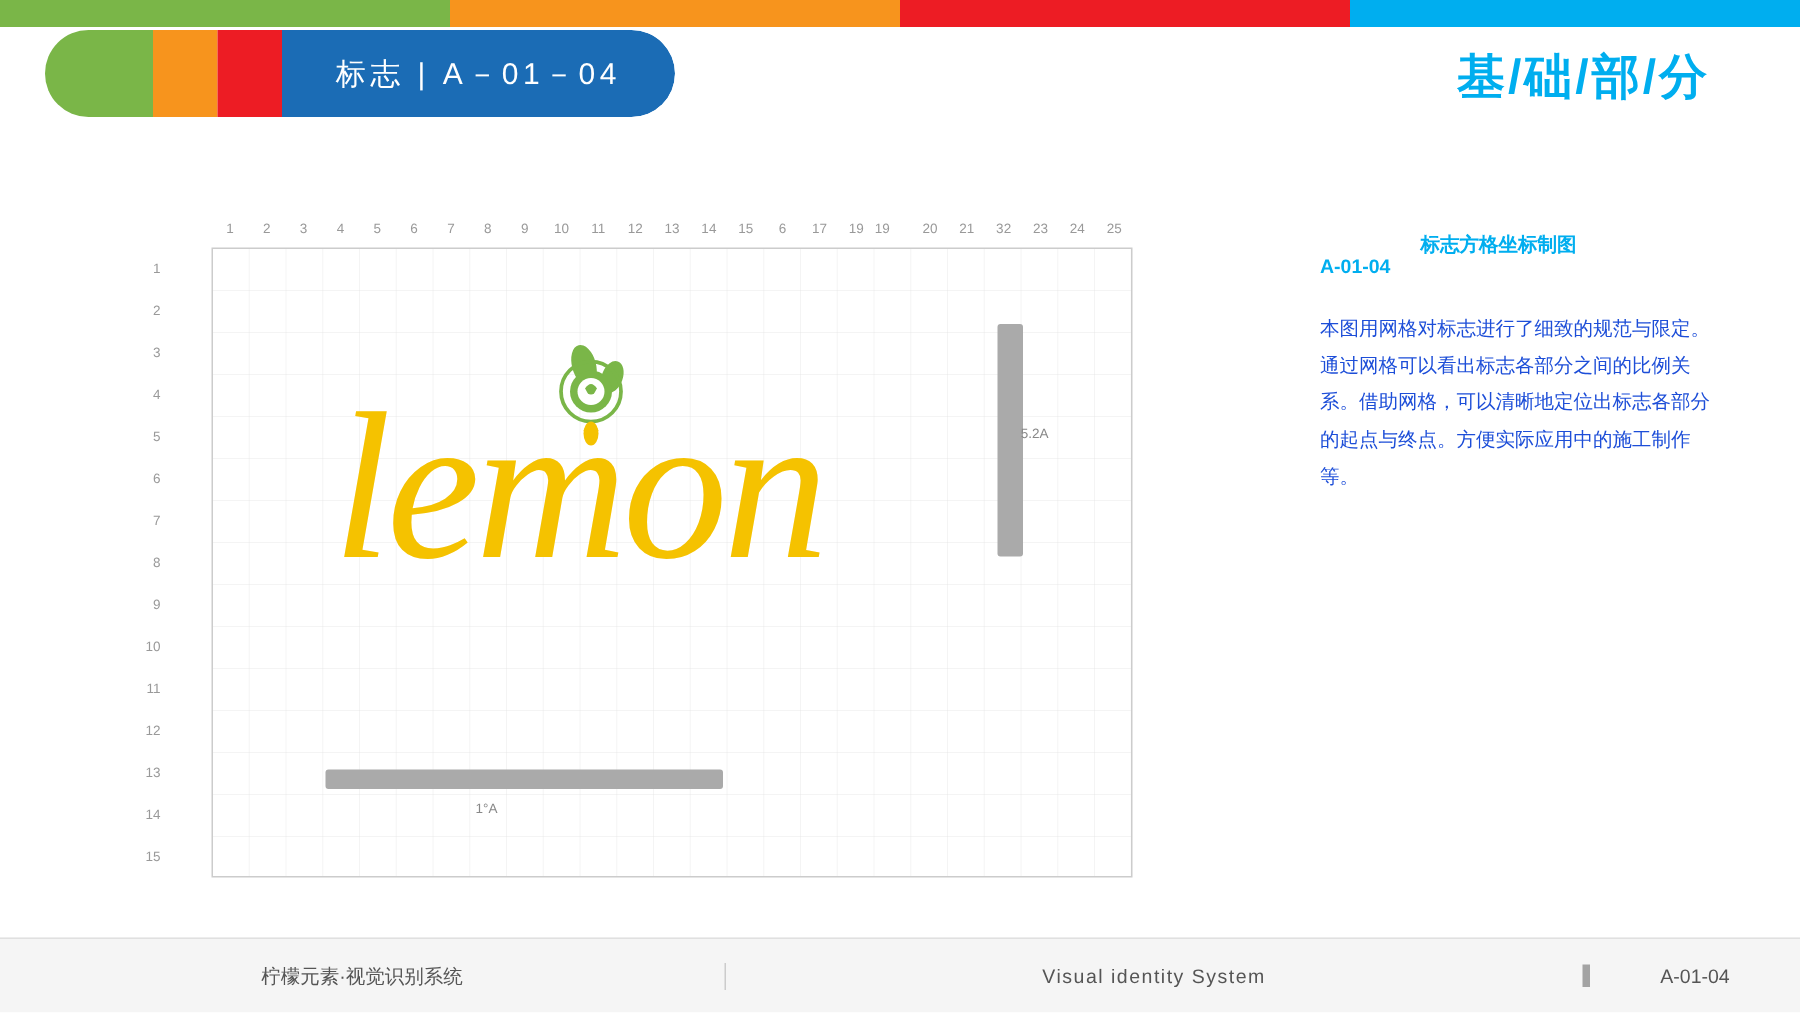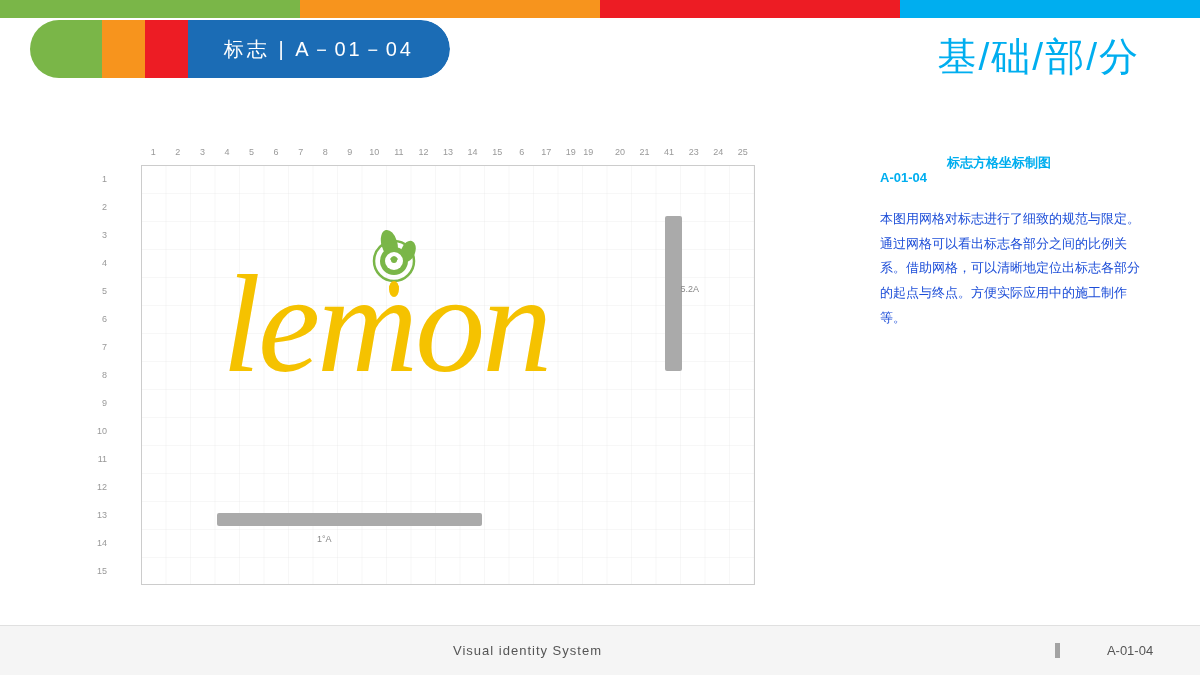--- a/index.html
+++ b/index.html
@@ -56,22 +56,22 @@
       white-space: nowrap;
       padding: 0 36px;
     }
 
     
     .header-title {
       position: absolute;
       top: 30px;
       right: 60px;
       color: #00aeef;
-      font-size: 39px;
-      font-weight: 400;
+      font-size: 32px;
+      font-weight: 700;
       letter-spacing: 2px;
     }
 
     
     .main-content {
       position: absolute;
       top: 130px;
       left: 0;
       right: 0;
       bottom: 55px;
@@ -213,21 +213,21 @@
             <div style="flex: 1 1 0%; text-align: center; font-size: 9px; color: rgb(153, 153, 153);">12</div>
             <div style="flex: 1 1 0%; text-align: center; font-size: 9px; color: rgb(153, 153, 153);">13</div>
             <div style="flex: 1 1 0%; text-align: center; font-size: 9px; color: rgb(153, 153, 153);">14</div>
             <div style="flex: 1 1 0%; text-align: center; font-size: 9px; color: rgb(153, 153, 153);">15</div>
             <div style="flex: 1 1 0%; text-align: center; font-size: 9px; color: rgb(153, 153, 153);">6</div>
             <div style="flex: 1 1 0%; text-align: center; font-size: 9px; color: rgb(153, 153, 153);">17</div>
             <div style="flex: 1 1 0%; text-align: center; font-size: 9px; color: rgb(153, 153, 153);">19</div>
             <div style="flex: 1 1 0%; font-size: 9px; color: rgb(153, 153, 153);">19</div>
             <div style="flex: 1 1 0%; text-align: center; font-size: 9px; color: rgb(153, 153, 153);">20</div>
             <div style="flex: 1 1 0%; text-align: center; font-size: 9px; color: rgb(153, 153, 153);">21</div>
-            <div style="flex: 1 1 0%; text-align: center; font-size: 9px; color: rgb(153, 153, 153);">41</div>
+            <div style="flex: 1 1 0%; text-align: center; font-size: 9px; color: rgb(153, 153, 153);">32</div>
             <div style="flex: 1 1 0%; text-align: center; font-size: 9px; color: rgb(153, 153, 153);">23</div>
             <div style="flex: 1 1 0%; text-align: center; font-size: 9px; color: rgb(153, 153, 153);">24</div>
             <div style="flex: 1 1 0%; text-align: center; font-size: 9px; color: rgb(153, 153, 153);">25</div>
           </div>
       </div>
 
       <div id="row-nums" style="position:absolute; left:-18px; top:0; bottom:0; display:flex; flex-direction:column;">
           <div style="flex: 1 1 0%; display: flex; align-items: center; justify-content: flex-end; font-size: 9px; color: rgb(153, 153, 153); padding-right: 3px;">1</div>
           <div style="flex: 1 1 0%; display: flex; align-items: center; justify-content: flex-end; font-size: 9px; color: rgb(153, 153, 153); padding-right: 3px;">2</div>
           <div style="flex: 1 1 0%; display: flex; align-items: center; justify-content: flex-end; font-size: 9px; color: rgb(153, 153, 153); padding-right: 3px;">3</div>
@@ -295,15 +295,16 @@
     <div class="info-header-row">
       <span class="info-code">A-01-04</span>
       <span class="info-title-cn">标志方格坐标制图</span>
     </div>
     <div class="info-desc">本图用网格对标志进行了细致的规范与限定。通过网格可以看出标志各部分之间的比例关系。借助网格，可以清晰地定位出标志各部分的起点与终点。方便实际应用中的施工制作等。</div>
   </div>
 
 </div>
 
 <div class="footer">
+  <div class="footer-left">柠檬元素·视觉识别系统</div>
   <div class="footer-middle">Visual identity System</div>
   <div class="footer-right">A-01-04</div>
 </div>
 
 </body></html>

